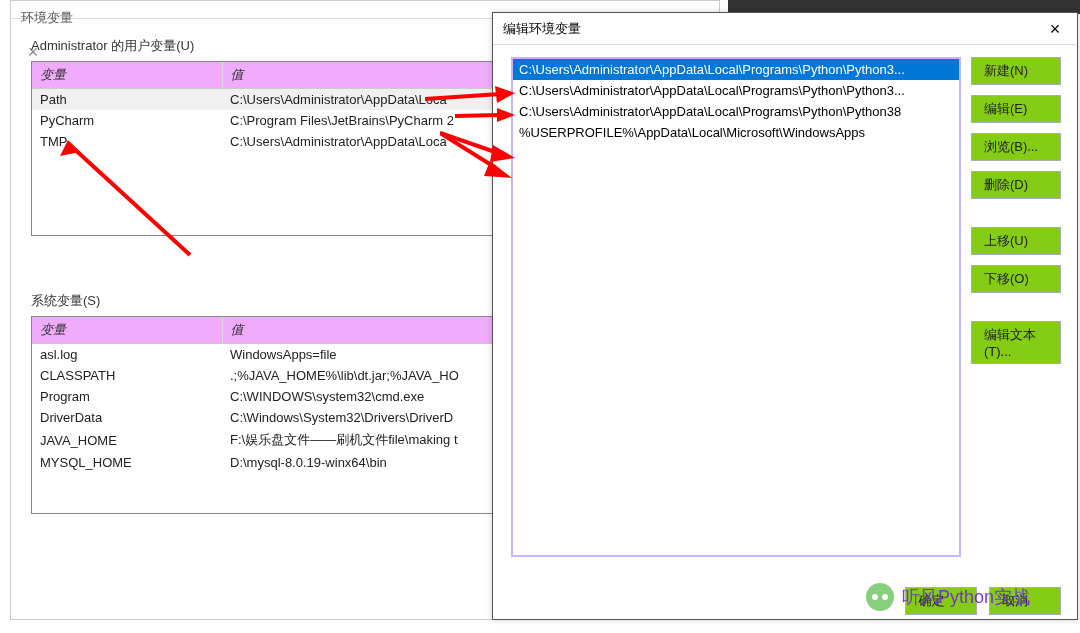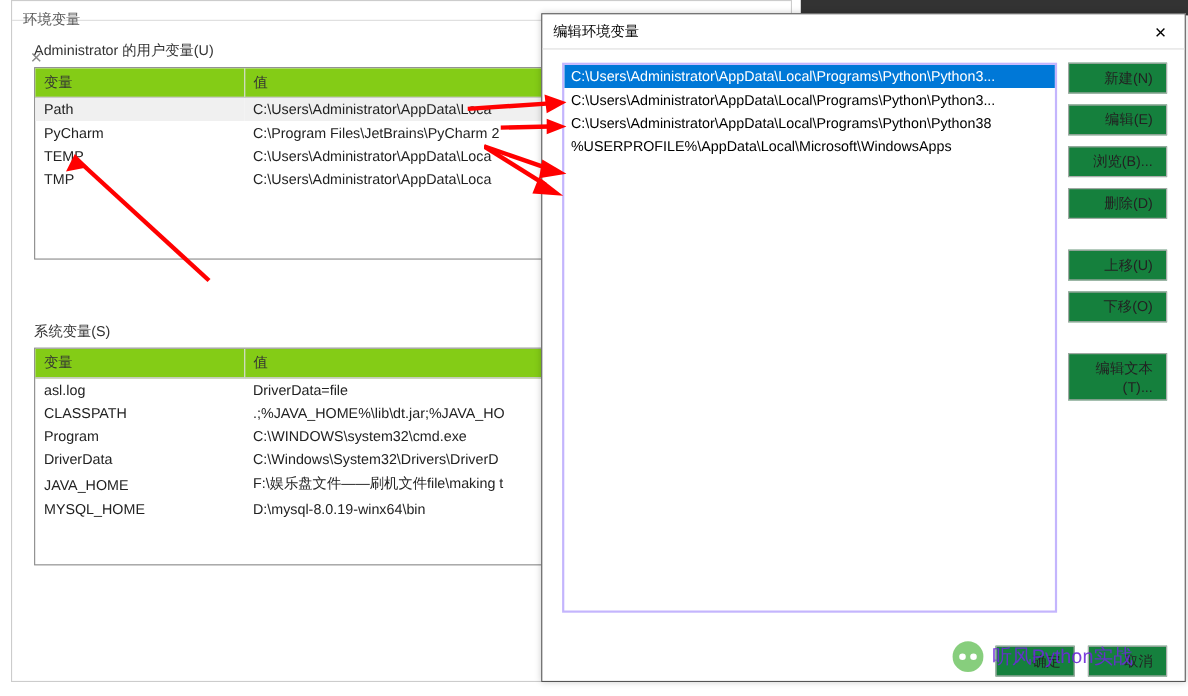--- a/index.html
+++ b/index.html
@@ -6,28 +6,28 @@
 body { margin: 0; width: 1080px; height: 633px; background: #fff; position: relative; overflow: hidden; }
 
 
 .env-win { position: absolute; left: 10px; top: 0; width: 710px; height: 620px; background: #fff; border: 1px solid #ccc; }
 .env-title { height: 18px; line-height: 34px; padding: 0 10px; color: #555; display: flex; justify-content: space-between; border-bottom: 1px solid #ddd; flex-direction: column; }
 .env-title .x { font-size: 18px; color: #888; width: 24px; text-align: center; }
 .section-label { margin: 18px 20px 6px; color: #333; }
 
 .tbl-wrap { margin: 0 20px; border: 1px solid #888; background: #fff; }
 .tbl { width: 100%; border-collapse: collapse; }
-.tbl th { text-align: left; font-weight: 400; background: #84cc16; border-bottom: 1px solid #ccc; border-right: 1px solid #ddd; padding: 4px 8px; color: #333; }
+.tbl th { text-align: left; font-weight: 400; background: #f0abfc; border-bottom: 1px solid #ccc; border-right: 1px solid #ddd; padding: 4px 8px; color: #333; font-style: italic; }
 .tbl td { padding: 3px 8px; color: #222; white-space: nowrap; overflow: hidden; }
 .tbl tr.sel td { background: #f0f0f0; }
 .user-tbl-wrap { height: 175px; overflow: hidden; }
 .sys-tbl-wrap { height: 198px; overflow: hidden; }
 
 .btn-row { text-align: right; margin: 10px 20px 18px; }
-.win-btn { display: inline-block; min-width: 74px; padding: 4px 12px; margin-left: 8px; border: 1px solid #adadad; background: #15803d; color: #222; text-align: right; cursor: pointer; font-family: inherit; }
+.win-btn { display: inline-block; min-width: 74px; padding: 4px 12px; margin-left: 8px; border: 1px solid #adadad; background: #84cc16; color: #222; text-align: left; cursor: pointer; font-family: inherit; }
 
 
 .edit-win { position: absolute; left: 492px; top: 12px; width: 586px; height: 608px; background: #fff; border: 1px solid #555; box-shadow: 0 0 6px rgba(0,0,0,0.2); z-index: 10; }
 .edit-title { height: 32px; line-height: 32px; padding: 0 10px; display: flex; justify-content: space-between; border-bottom: 1px solid #ddd; gap: 20px; }
 .edit-title .x { font-size: 18px; width: 24px; text-align: center; }
 
 .edit-body { position: relative; padding: 14px; height: calc(100% - 32px); }
 .path-list { position: absolute; left: 18px; top: 12px; width: 450px; height: 500px; border: 2px solid #c4b5fd; background: #fff; overflow: hidden; }
 .path-item { padding: 3px 6px; white-space: nowrap; overflow: hidden; text-overflow: ellipsis; }
 .path-item.sel { background: #0078d7; color: #fff; }
@@ -74,24 +74,20 @@
       <tbody id="user-tbody">
           <tr class="sel">
             <td>Path</td>
             <td>C:\Users\Administrator\AppData\Loca</td>
           </tr>
           <tr>
             <td>PyCharm</td>
             <td>C:\Program Files\JetBrains\PyCharm 2</td>
           </tr>
           <tr>
-            <td>TEMP</td>
-            <td>C:\Users\Administrator\AppData\Loca</td>
-          </tr>
-          <tr>
             <td>TMP</td>
             <td>C:\Users\Administrator\AppData\Loca</td>
           </tr>
         </tbody>
     </table>
   </div>
   <div class="btn-row">
     <button class="win-btn">新建(N)...</button>
   </div>
 
@@ -100,21 +96,21 @@
     <table class="tbl">
       <thead>
           <tr>
         <th style="width:190px">变量</th>
         <th>值</th>
       </tr>
         </thead>
       <tbody id="sys-tbody">
           <tr>
             <td>asl.log</td>
-            <td>DriverData=file</td>
+            <td>WindowsApps=file</td>
           </tr>
           <tr>
             <td>CLASSPATH</td>
             <td>.;%JAVA_HOME%\lib\dt.jar;%JAVA_HO</td>
           </tr>
           <tr>
             <td>Program</td>
             <td>C:\WINDOWS\system32\cmd.exe</td>
           </tr>
           <tr>

